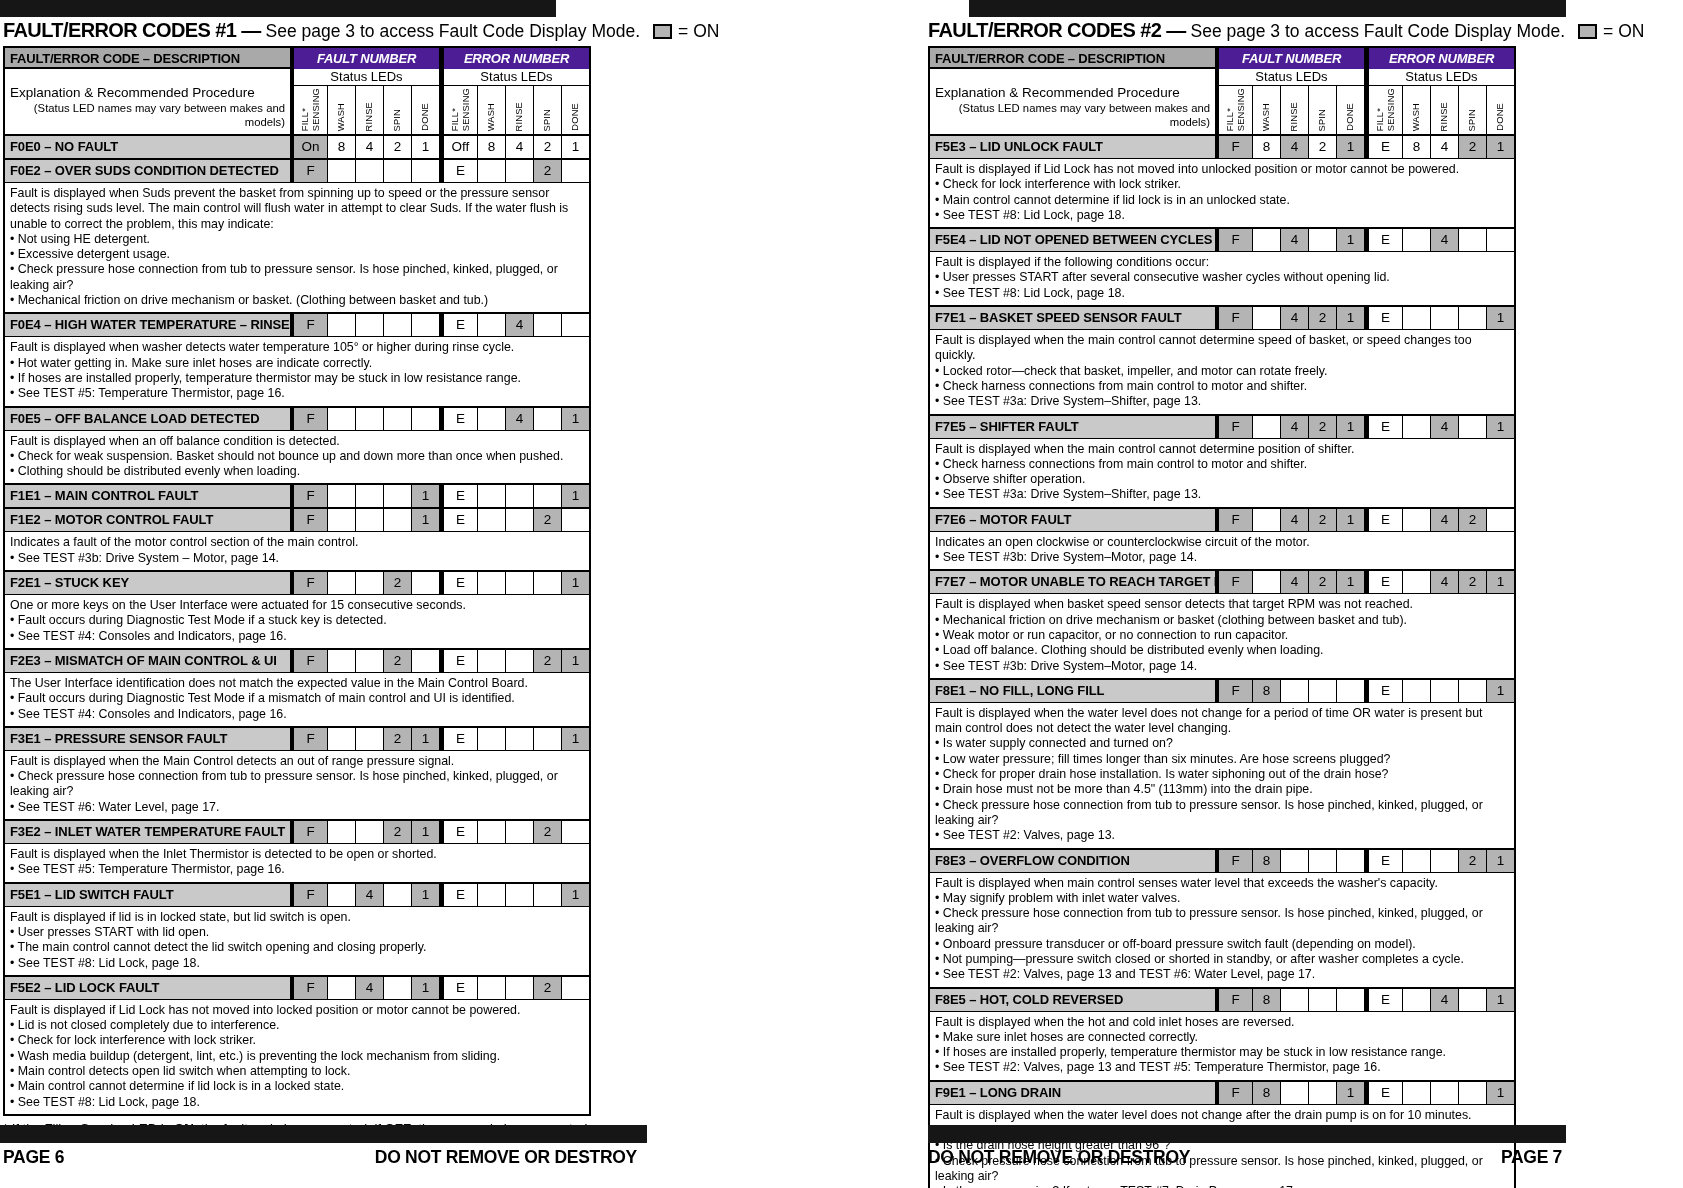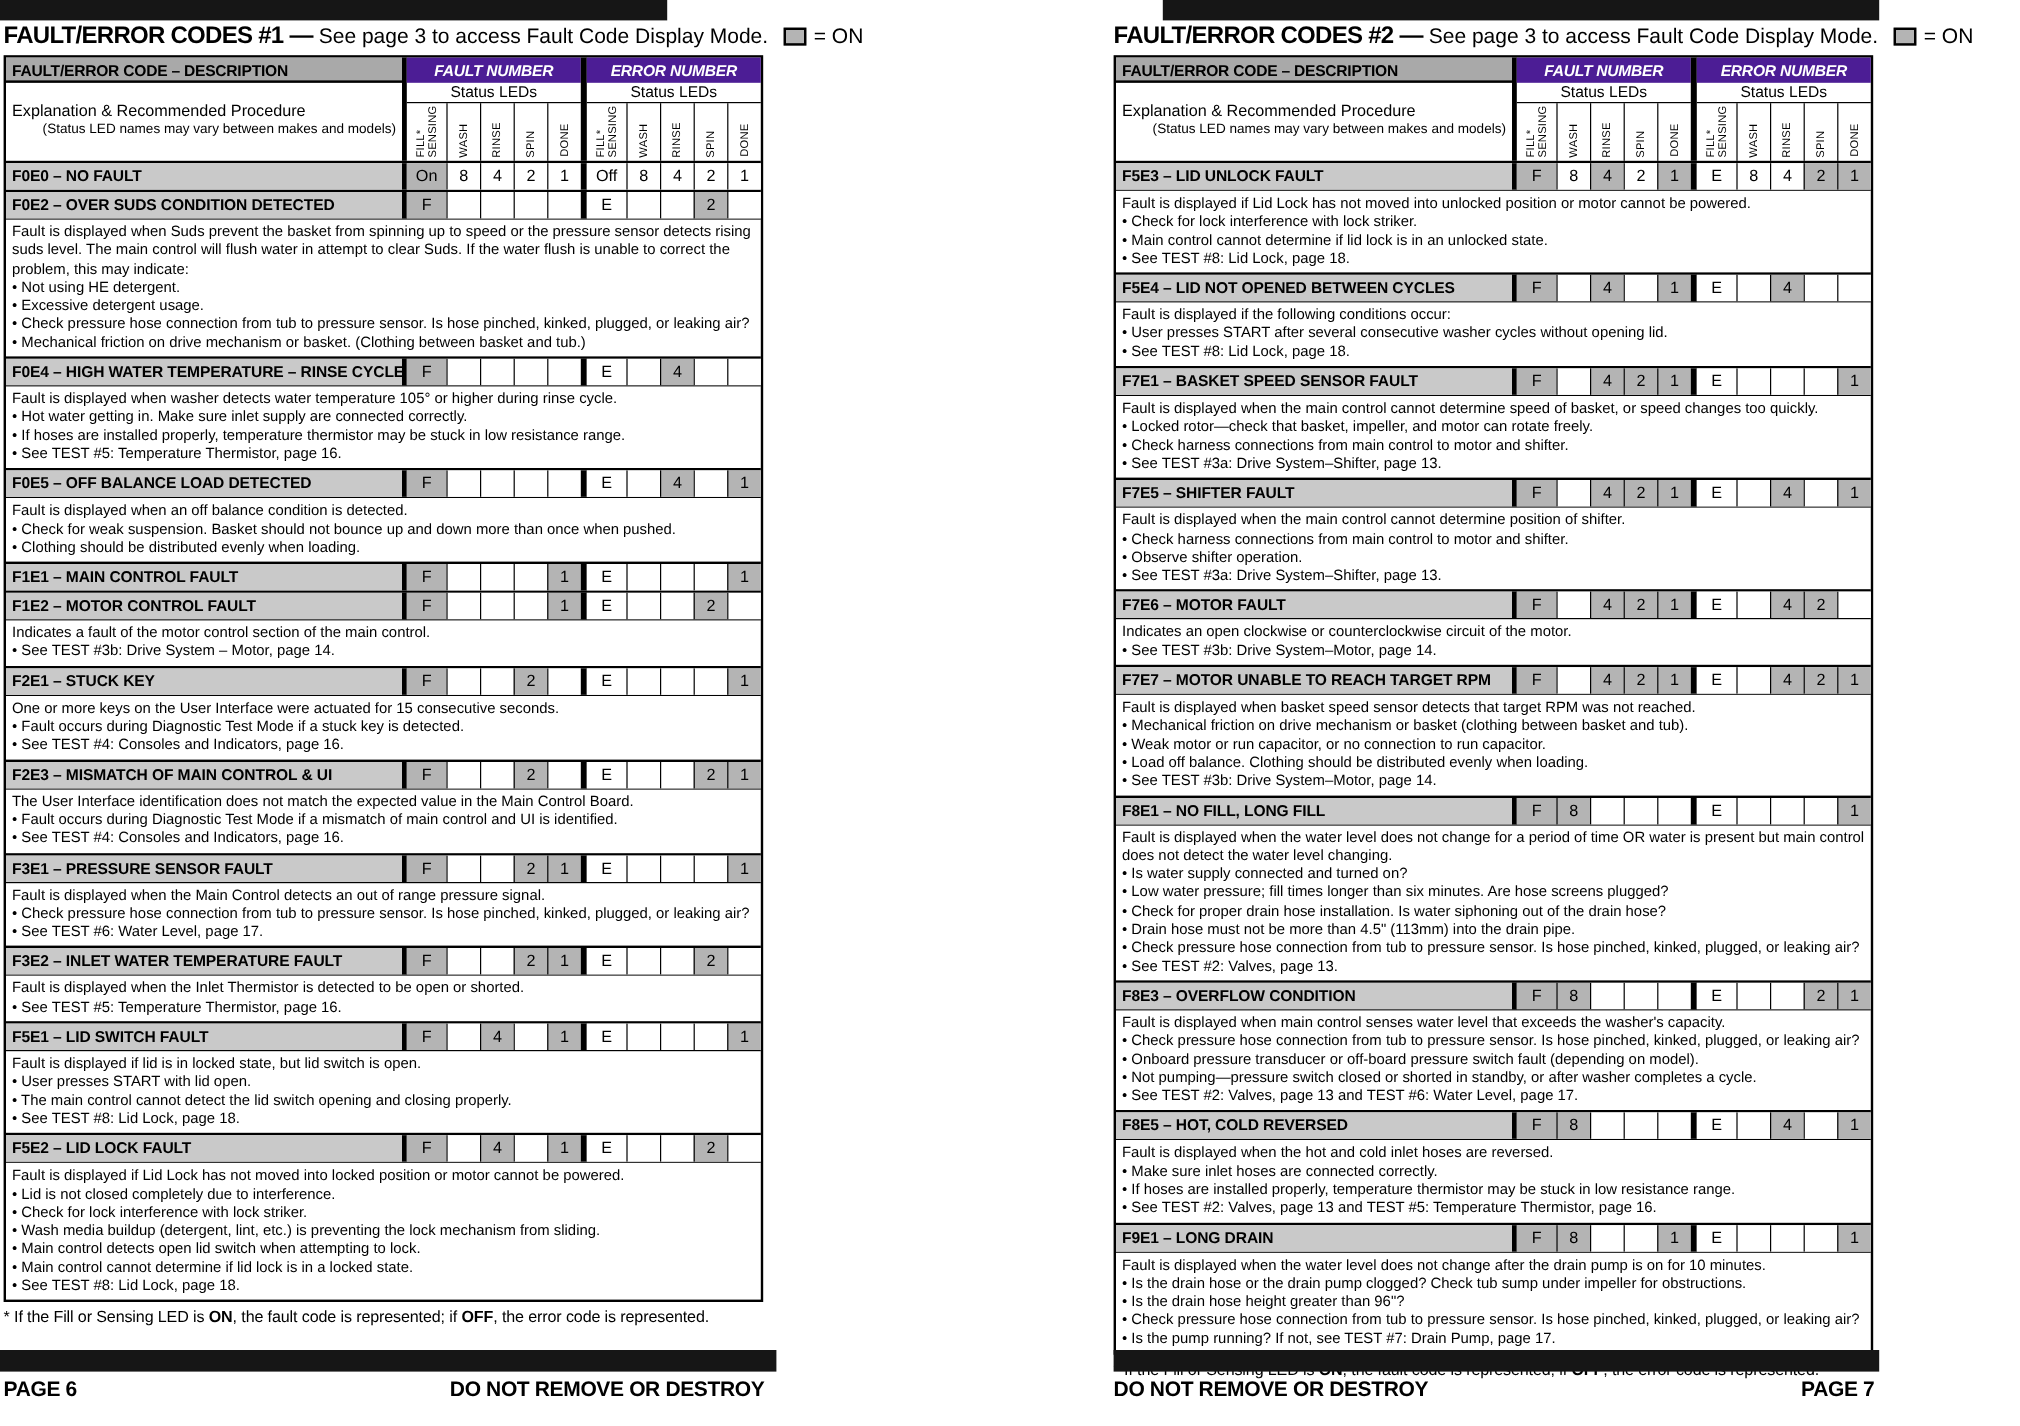--- a/index.html
+++ b/index.html
@@ -14,21 +14,21 @@
   .left  .topbar { left:-3px; width:556px; }
   .right .topbar { left:41px; width:597px; }
 
   .title { position:absolute; top:19px; left:0; width:660px; white-space:nowrap; }
   .tbold { font-weight:bold; font-size:20px; letter-spacing:-0.6px; margin-right:5px; }
   .trest { font-size:17.5px; }
   .swatch { display:inline-block; width:19px; height:15px; background:var(--shaded-cell,#b4b4b4);
             border:2px solid #000; margin-left:13px; vertical-align:-2px; }
   .onlabel { font-size:17.5px; margin-left:6px; }
 
-  .content { position:absolute; top:46px; left:0; width:633px; }
+  .content { position:absolute; top:46px; left:0; width:588px; }
   .ftable  { border:2px solid #000; background:#fff; }
 
   .thead { display:flex; }
   .dcol  { width:330px; display:flex; flex-direction:column; }
   .dtop  { height:21px; line-height:19px; background:var(--header-gray,#a9a9a9); font-weight:bold;
            font-size:13px; padding:1px 5px 0; border-bottom:2px solid #000; letter-spacing:-0.2px; }
   .dbody { flex:1; padding:15px 5px 0; }
   .dl1 { font-size:13.5px; line-height:17px; }
   .dl2 { font-size:11.3px; line-height:14px;text-align:right; }
 
@@ -180,21 +180,21 @@
             <div class="cgroup gsepe">
               <span class="led wide">E</span>
               <span class="led"></span>
               <span class="led on">4</span>
               <span class="led"></span>
               <span class="led"></span>
             </div>
           </div>
           <div class="details">
             <div class="dline">Fault is displayed when washer detects water temperature 105° or higher during rinse cycle.</div>
-            <div class="dline">• Hot water getting in. Make sure inlet supply are connected correctly.</div>
+            <div class="dline">• Hot water getting in. Make sure inlet hoses are indicate correctly.</div>
             <div class="dline">• If hoses are installed properly, temperature thermistor may be stuck in low resistance range.</div>
             <div class="dline">• See TEST #5: Temperature Thermistor, page 16.</div>
           </div>
           <div class="crow">
             <div class="cdesc">F0E5 – OFF BALANCE LOAD DETECTED</div>
             <div class="cgroup gsepf">
               <span class="led wide on">F</span>
               <span class="led"></span>
               <span class="led"></span>
               <span class="led"></span>
@@ -626,20 +626,21 @@
             <div class="cgroup gsepe">
               <span class="led wide">E</span>
               <span class="led"></span>
               <span class="led"></span>
               <span class="led on">2</span>
               <span class="led on">1</span>
             </div>
           </div>
           <div class="details">
             <div class="dline">Fault is displayed when main control senses water level that exceeds the washer's capacity.</div>
+            <div class="dline">• May signify problem with inlet water valves.</div>
             <div class="dline">• Check pressure hose connection from tub to pressure sensor. Is hose pinched, kinked, plugged, or leaking air?</div>
             <div class="dline">• Onboard pressure transducer or off-board pressure switch fault (depending on model).</div>
             <div class="dline">• Not pumping—pressure switch closed or shorted in standby, or after washer completes a cycle.</div>
             <div class="dline">• See TEST #2: Valves, page 13 and TEST #6: Water Level, page 17.</div>
           </div>
           <div class="crow">
             <div class="cdesc">F8E5 – HOT, COLD REVERSED</div>
             <div class="cgroup gsepf">
               <span class="led wide on">F</span>
               <span class="led on">8</span>

